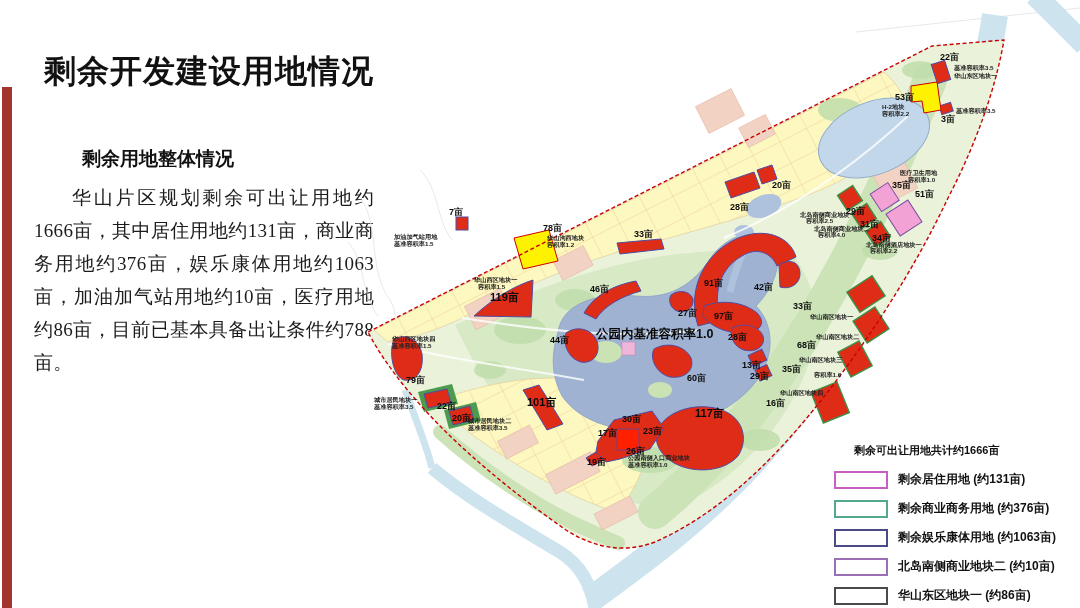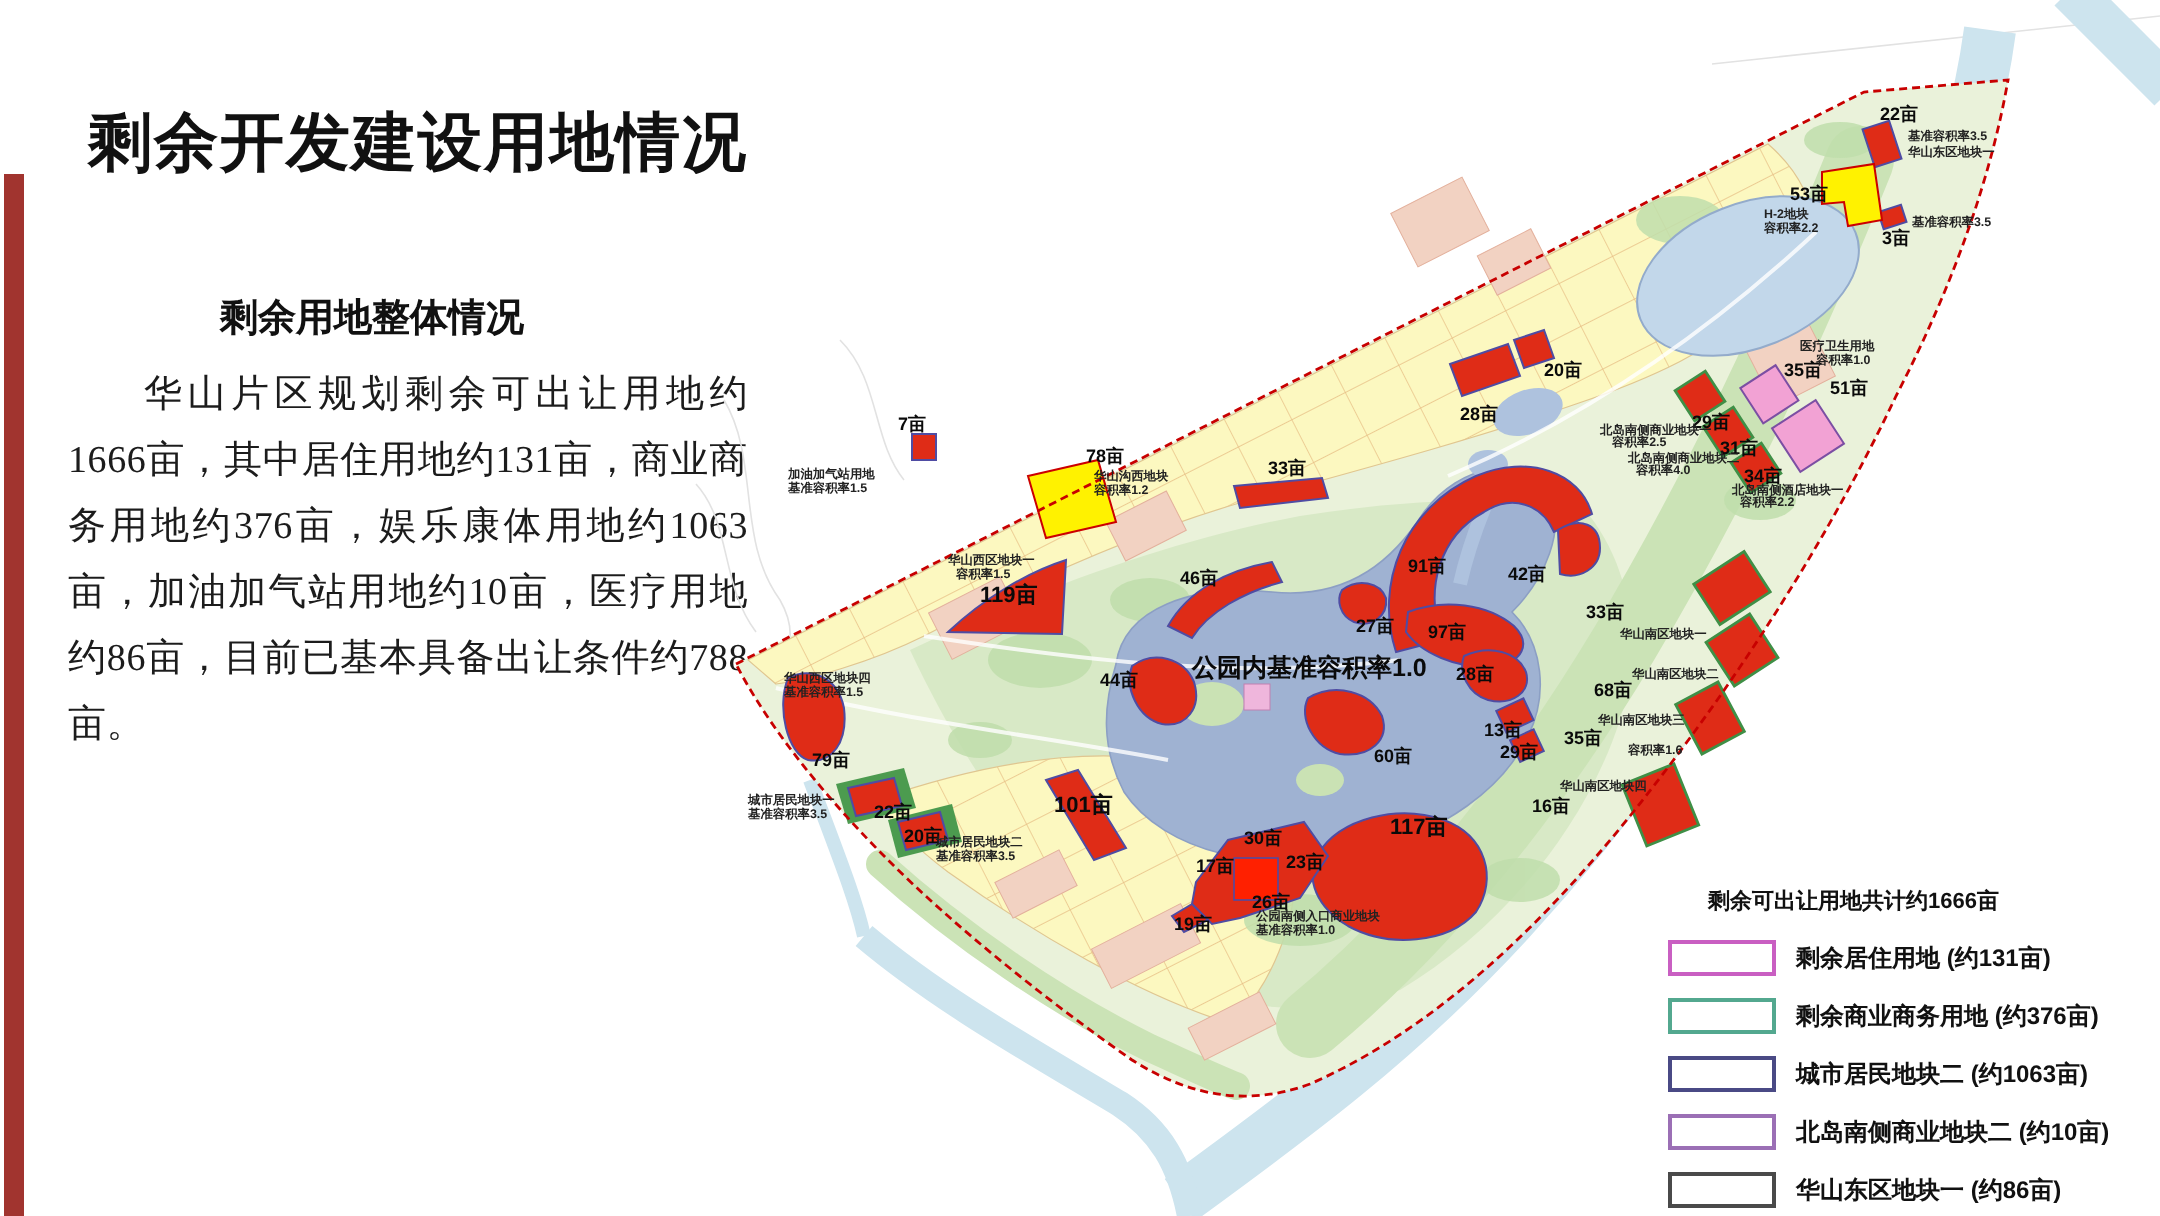--- a/index.html
+++ b/index.html
@@ -3,28 +3,28 @@
 <meta charset="utf-8">
 <style>
   html,body{margin:0;padding:0;}
   body{width:1080px;height:608px;overflow:hidden;background:#fff;position:relative;
        font-family:"Liberation Sans",sans-serif;}
   .accent-bar{position:absolute;left:2px;top:87px;width:10px;height:521px;background:#A1342F;}
   .slide-title{position:absolute;left:44px;top:50px;width:360px;
        font-family:"Liberation Serif",serif;font-weight:700;font-size:32px;color:#111;
        letter-spacing:1px;}
   .section-heading{position:absolute;left:82px;top:146px;
-       font-family:"Liberation Serif",serif;font-weight:700;font-size:19px;color:#111;margin-left:28px;}
+       font-family:"Liberation Serif",serif;font-weight:700;font-size:19px;color:#111;}
   .body-paragraph{position:absolute;left:34px;top:181px;width:340px;
        font-family:"Liberation Serif",serif;font-size:19px;line-height:33px;color:#1c1c1c;
        text-indent:2em;text-align:justify;letter-spacing:.3px;}
   .map-svg{position:absolute;left:0;top:0;}
   .legend{position:absolute;left:834px;top:443px;width:246px;}
   .legend-title{margin-left:20px;font-size:11px;font-weight:700;color:#111;margin-bottom:13px;}
-  .legend-row{display:flex;align-items:flex-end;margin-bottom:12px;height:17px;}
+  .legend-row{display:flex;align-items:flex-start;margin-bottom:12px;height:17px;}
   .legend-swatch{width:50px;height:14px;background:#fff;border:2px solid #888;margin-right:10px;flex:none;}
   .legend-label{font-size:12px;font-weight:700;color:#111;white-space:nowrap;}
   
   .pl{font:700 9px "Liberation Sans",sans-serif;fill:#0a0a0a;}
   .pl-lg{font:700 11px "Liberation Sans",sans-serif;fill:#0a0a0a;}
   .ann{font:600 6.2px "Liberation Sans",sans-serif;fill:#222;}
   .note{font:700 12.5px "Liberation Sans",sans-serif;fill:#0a0a0a;}
 </style>
 </head>
 <body>
@@ -242,21 +242,21 @@
   <div class="legend-row">
     <span class="legend-swatch" style="border-color: rgb(201, 95, 194);"></span>
     <span class="legend-label">剩余居住用地 (约131亩)</span>
   </div>
   <div class="legend-row">
     <span class="legend-swatch" style="border-color: rgb(83, 168, 143);"></span>
     <span class="legend-label">剩余商业商务用地 (约376亩)</span>
   </div>
   <div class="legend-row">
     <span class="legend-swatch" style="border-color: rgb(74, 74, 133);"></span>
-    <span class="legend-label">城市居民地块二 (约1063亩)</span>
+    <span class="legend-label">剩余娱乐康体用地 (约1063亩)</span>
   </div>
   <div class="legend-row">
     <span class="legend-swatch" style="border-color: rgb(155, 111, 181);"></span>
     <span class="legend-label">北岛南侧商业地块二 (约10亩)</span>
   </div>
   <div class="legend-row">
     <span class="legend-swatch" style="border-color: rgb(74, 74, 74);"></span>
     <span class="legend-label">华山东区地块一 (约86亩)</span>
   </div>
 </div>

